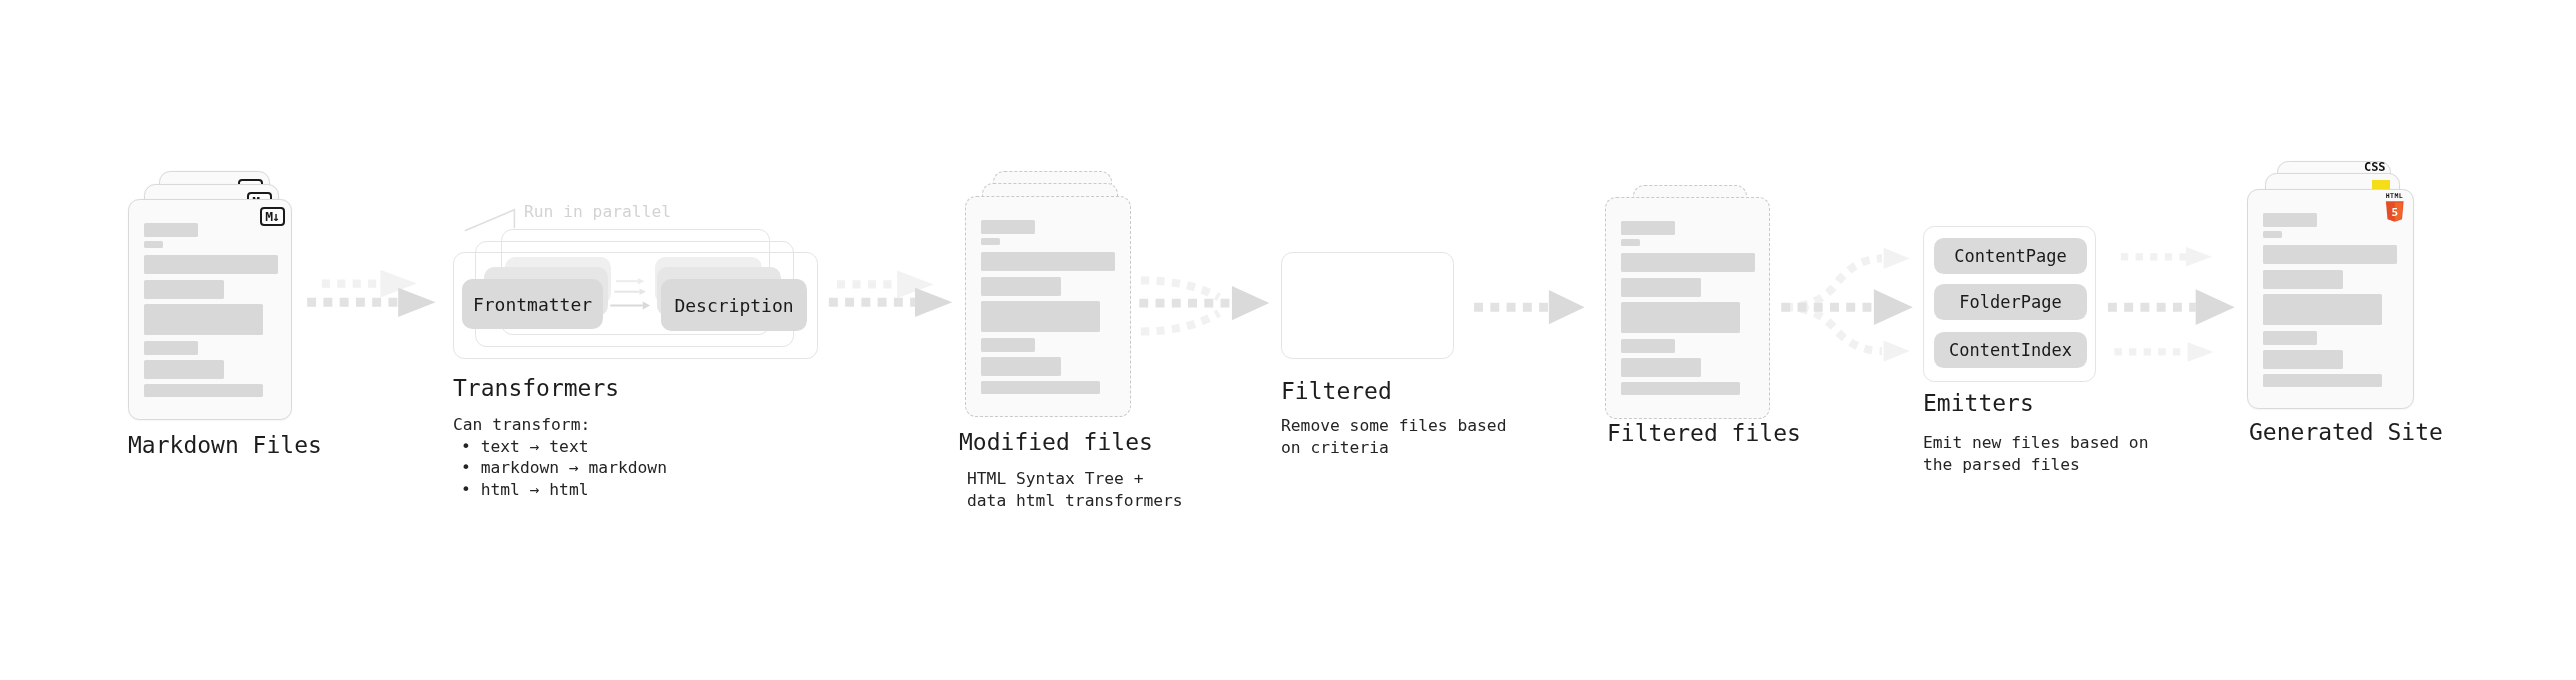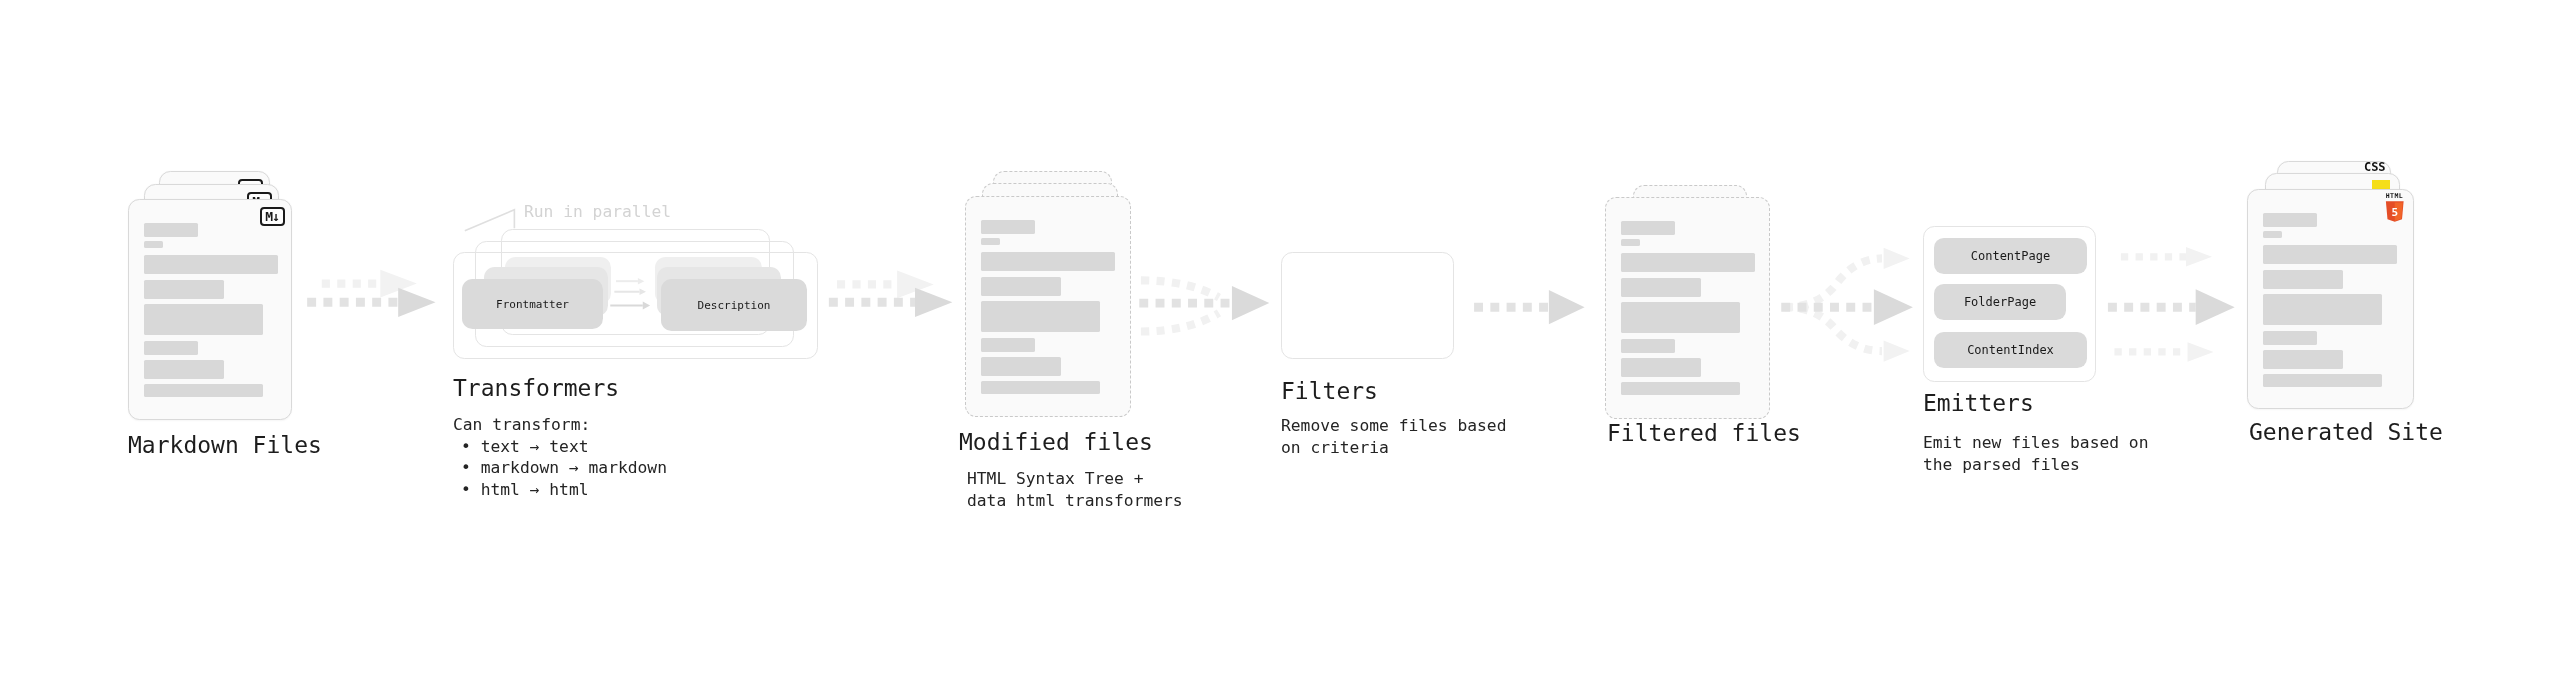--- a/index.html
+++ b/index.html
@@ -10,24 +10,24 @@
   
   .file-card{position:absolute;background:#fafafa;border:1.6px solid #d9d9d9;border-radius:11.4px;box-sizing:border-box;box-shadow:0 0.8px 1.6px rgba(0,0,0,0.04);}
   .file-card.dashed{border:1.6px dashed #c9c9c9;box-shadow:none;}
   .bar{position:absolute;background:#d8d8d8;border-radius:1.6px;}
 
   
   .md-badge{position:absolute;right:6.5px;top:7.3px;border:2.4px solid #1a1a1a;border-radius:4.1px;font-weight:bold;font-size:13px;line-height:1;padding:0.8px 3.3px;color:#1a1a1a;background:#fdfdfd;letter-spacing:-0.8px;}
 
   
   .boxed{position:absolute;border:1.6px solid #e4e4e4;border-radius:11.4px;box-sizing:border-box;background:transparent;}
-  .pill{position:absolute;background:#dadada;border-radius:10.6px;display:flex;align-items:center;justify-content:center;font-size:11px;color:#1a1a1a;box-sizing:border-box;white-space:nowrap;}
+  .pill{position:absolute;background:#dadada;border-radius:10.6px;display:flex;align-items:center;justify-content:center;font-size:18px;color:#1a1a1a;box-sizing:border-box;white-space:nowrap;}
   .pill.ghost1{background:#e6e6e6;}
   .pill.ghost2{background:#efefef;}
-  .pill.small{font-size:12px;border-radius:9.8px;text-align:center;}
+  .pill.small{font-size:17px;border-radius:9.8px;text-align:center;}
 
   
   .stage-label{position:absolute;font-size:23px;font-weight:500;color:#1d1d1d;white-space:nowrap;}
   .stage-desc{position:absolute;font-size:16.3px;line-height:21.5px;color:#242424;white-space:nowrap;}
   .stage-desc .indent{margin-left:8.1px;}
   .annotation{position:absolute;font-size:16.3px;color:#d3d3d3;white-space:nowrap;}
 
   
   .h5wrap{position:absolute;right:8.1px;top:3.3px;width:21px;text-align:center;}
   .h5word{display:block;font-size:6.5px;font-weight:bold;color:#111;letter-spacing:0.4px;line-height:7.3px;}
@@ -167,21 +167,21 @@
         <div class="bar" style="left: 14.6px; top: 184px; width: 119px; height: 13px;"></div>
       </div>
   </div>
   <div class="stage-label" style="left:959px;top:429px;">Modified files</div>
   <div class="stage-desc" style="left:967px;top:468px;">
     <div>HTML Syntax Tree +</div>
     <div>data html transformers</div>
   </div>
 
   <div class="boxed" style="left:1281px;top:252px;width:173px;height:107px;"></div>
-  <div class="stage-label" style="left:1281px;top:378px;">Filters</div>
+  <div class="stage-label" style="left:1281px;top:378px;">Filtered</div>
   <div class="stage-desc" style="left:1281px;top:415px;">
     <div>Remove some files based</div>
     <div>on criteria</div>
   </div>
 
   <div>
     <div class="file-card dashed" style="left:1633px;top:185px;width:114px;height:203px;"></div>
     <div class="file-card dashed" style="left:1605px;top:197px;width:165px;height:222px;">
         <div class="bar" style="left: 14.6px; top: 23px; width: 54px; height: 14px;"></div>
         <div class="bar" style="left: 14.6px; top: 41px; width: 19.5px; height: 6.5px;"></div>
@@ -190,21 +190,21 @@
         <div class="bar" style="left: 14.6px; top: 104px; width: 119px; height: 31px;"></div>
         <div class="bar" style="left: 14.6px; top: 141px; width: 54px; height: 14px;"></div>
         <div class="bar" style="left: 14.6px; top: 160px; width: 80px; height: 18.7px;"></div>
         <div class="bar" style="left: 14.6px; top: 184px; width: 119px; height: 13px;"></div>
       </div>
   </div>
   <div class="stage-label" style="left:1607px;top:420px;">Filtered files</div>
 
   <div class="boxed" style="left:1923px;top:226px;width:173px;height:156px;"></div>
   <div class="pill small" style="left:1934px;top:238px;width:153px;height:36px;">ContentPage</div>
-  <div class="pill small" style="left:1934px;top:284px;width:132px;height:36px;">FolderPage</div>
+  <div class="pill small" style="left:1934px;top:284px;width:153px;height:36px;">FolderPage</div>
   <div class="pill small" style="left:1934px;top:332px;width:153px;height:36px;">ContentIndex</div>
   <div class="stage-label" style="left:1923px;top:390px;">Emitters</div>
   <div class="stage-desc" style="left:1923px;top:432px;">
     <div>Emit new files based on</div>
     <div>the parsed files</div>
   </div>
 
   <div>
     <div class="file-card" style="left:2277px;top:161px;width:114px;height:203px;">
       <span class="css-badge">

